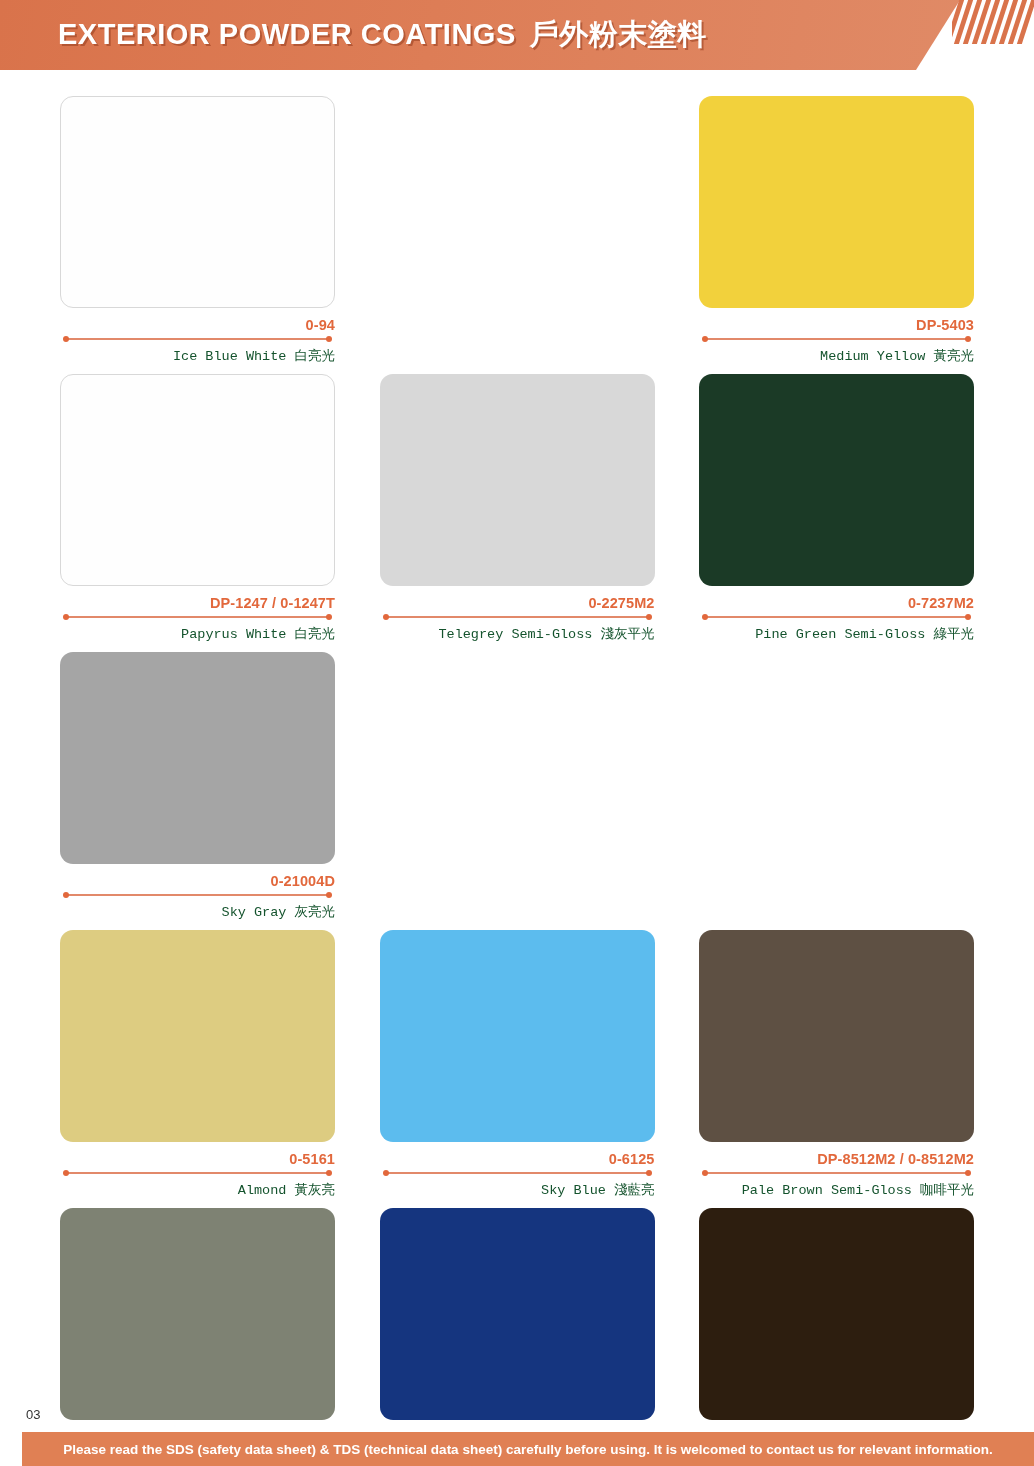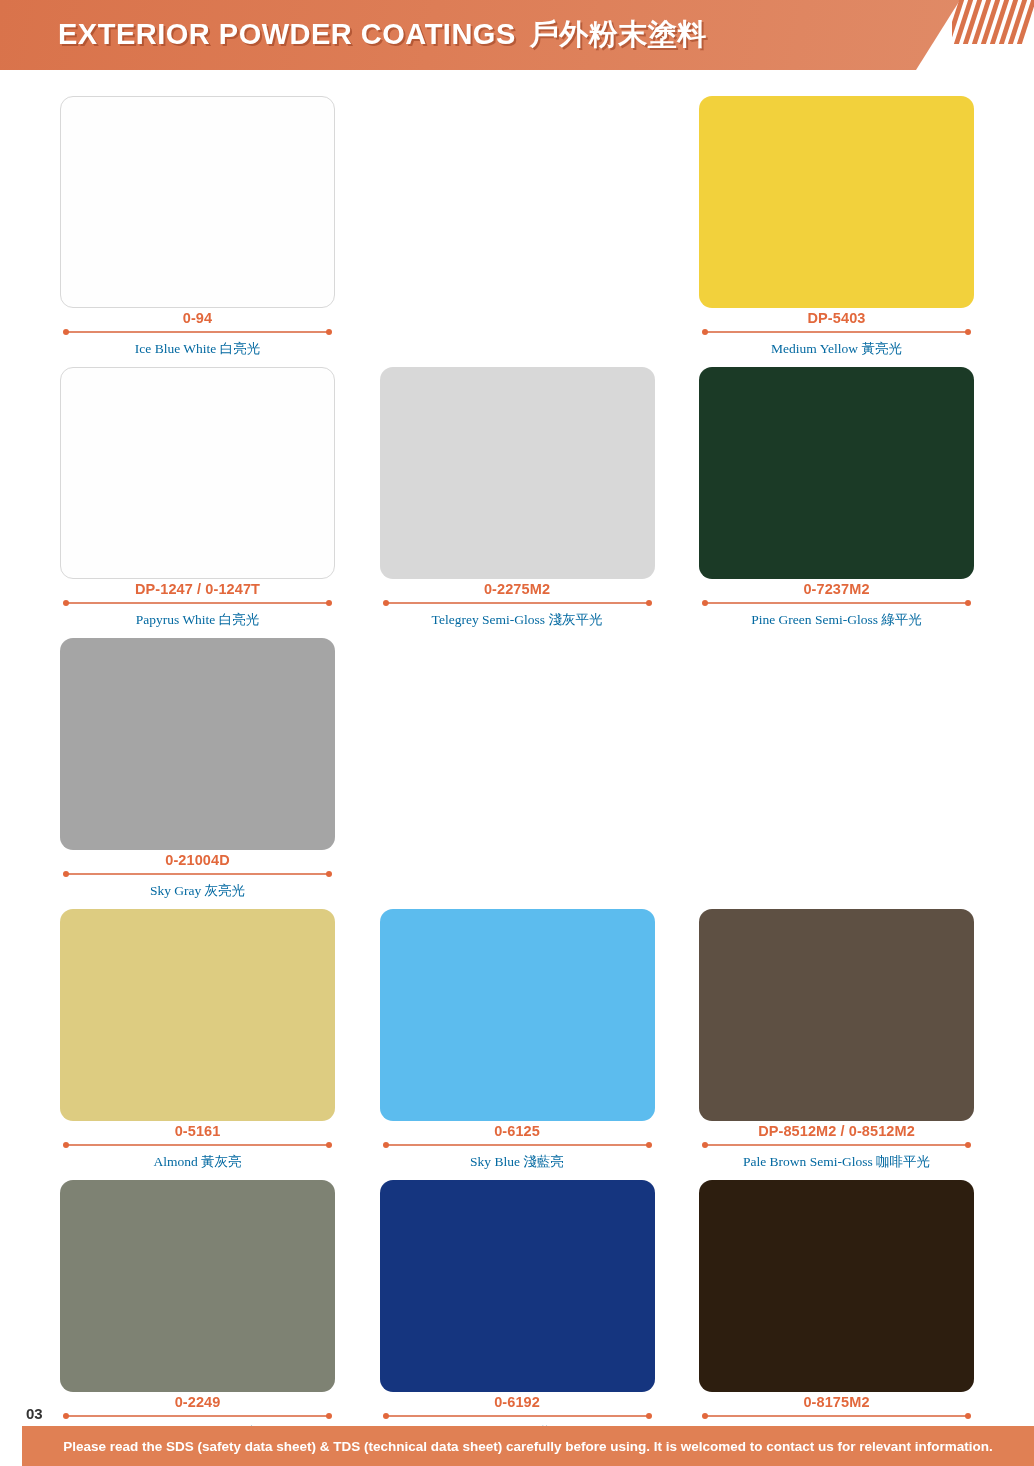--- a/index.html
+++ b/index.html
@@ -94,25 +94,25 @@
   .swatch {
     width: 275px;
     height: 212px;
     border-radius: 13px;
   }
   .swatch.bordered {
     border: 1px solid #d8d8d8;
   }
 
   .code {
-    text-align: center;
+    text-align: right;
     color: #e2683c;
     font-weight: bold;
     font-size: 14.5px;
-    margin-top: 2px;
+    margin-top: 9px;
     letter-spacing: 0.1px;
     white-space: nowrap;
   }
 
   .rule {
     position: relative;
     height: 7px;
     margin-top: 2px;
   }
   .rule .bar {
@@ -128,45 +128,45 @@
     top: 0.6px;
     width: 6px;
     height: 6px;
     border-radius: 50%;
     background: #e2683c;
   }
   .rule .dot.left  { left: 3px; }
   .rule .dot.right { right: 3px; }
 
   .desc {
-    text-align: center;
-    color: #0369a1;
+    text-align: right;
+    color: #14532d;
     font-size: 13.5px;
     margin-top: 5px;
     white-space: nowrap;
-    font-family: Liberation Serif, serif;
+    font-family: Liberation Mono, monospace;
   }
 
   
   .page-number {
     position: absolute;
     left: 26px;
     bottom: 44px;
-    font-size: 15px;
+    font-size: 13px;
     color: #333333;
-    font-weight: bold;
+    font-weight: normal;
   }
 
   
   .footer {
     position: absolute;
     left: 22px;
     bottom: 0;
     width: 1012px;
-    height: 40px;
+    height: 34px;
     background: #e08054;
     display: flex;
     align-items: center;
     justify-content: center;
   }
   .footer-text {
     color: #ffffff;
     font-size: 13.5px;
     font-weight: bold;
     white-space: nowrap;

